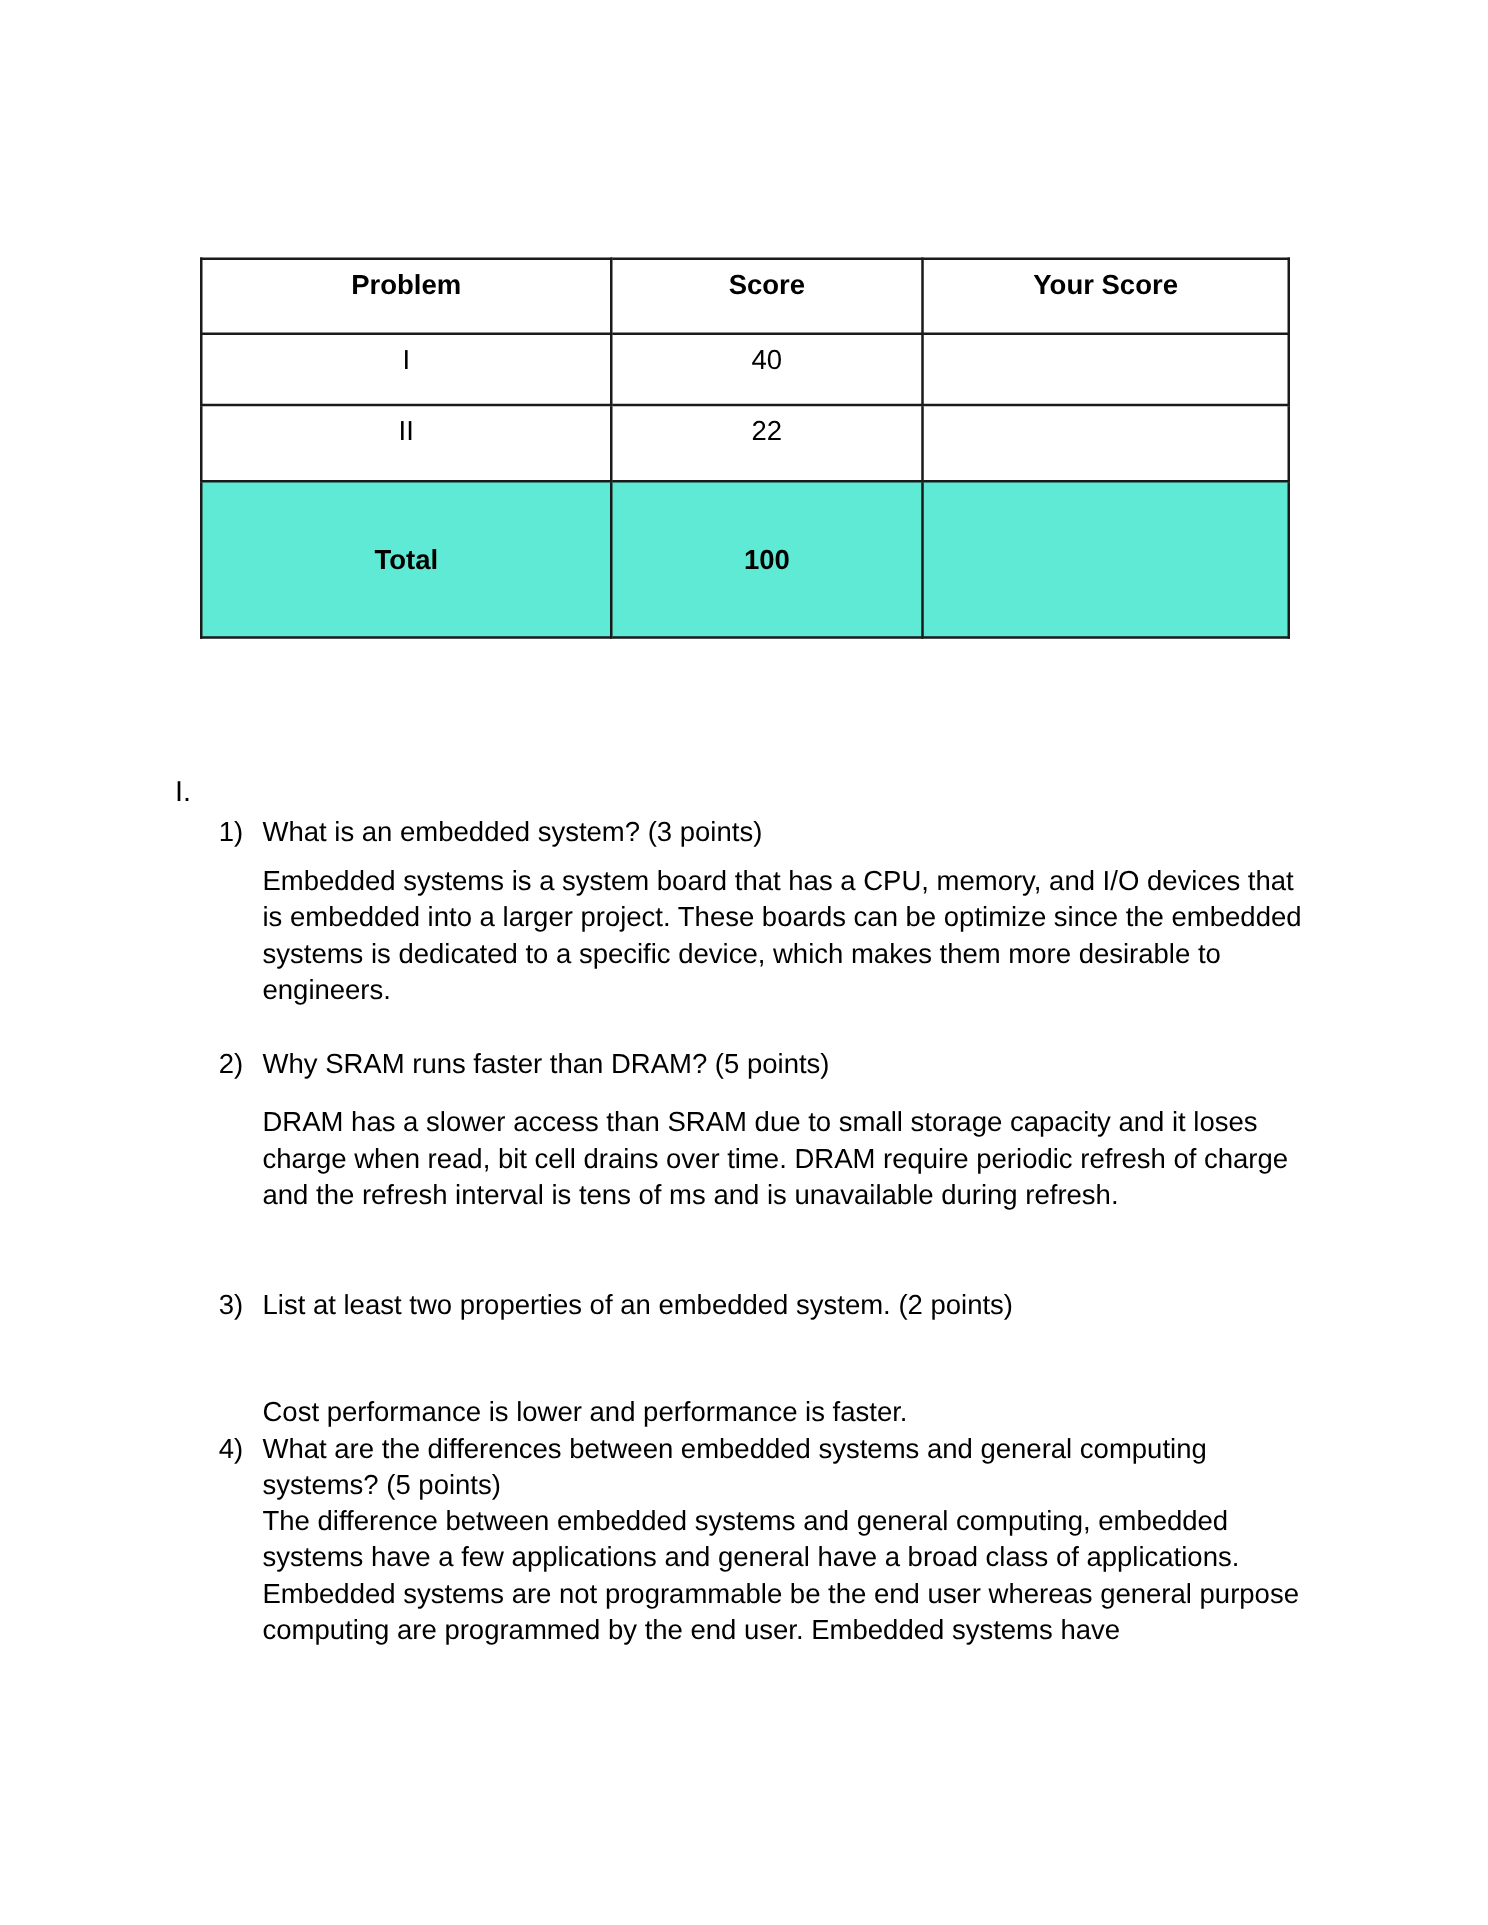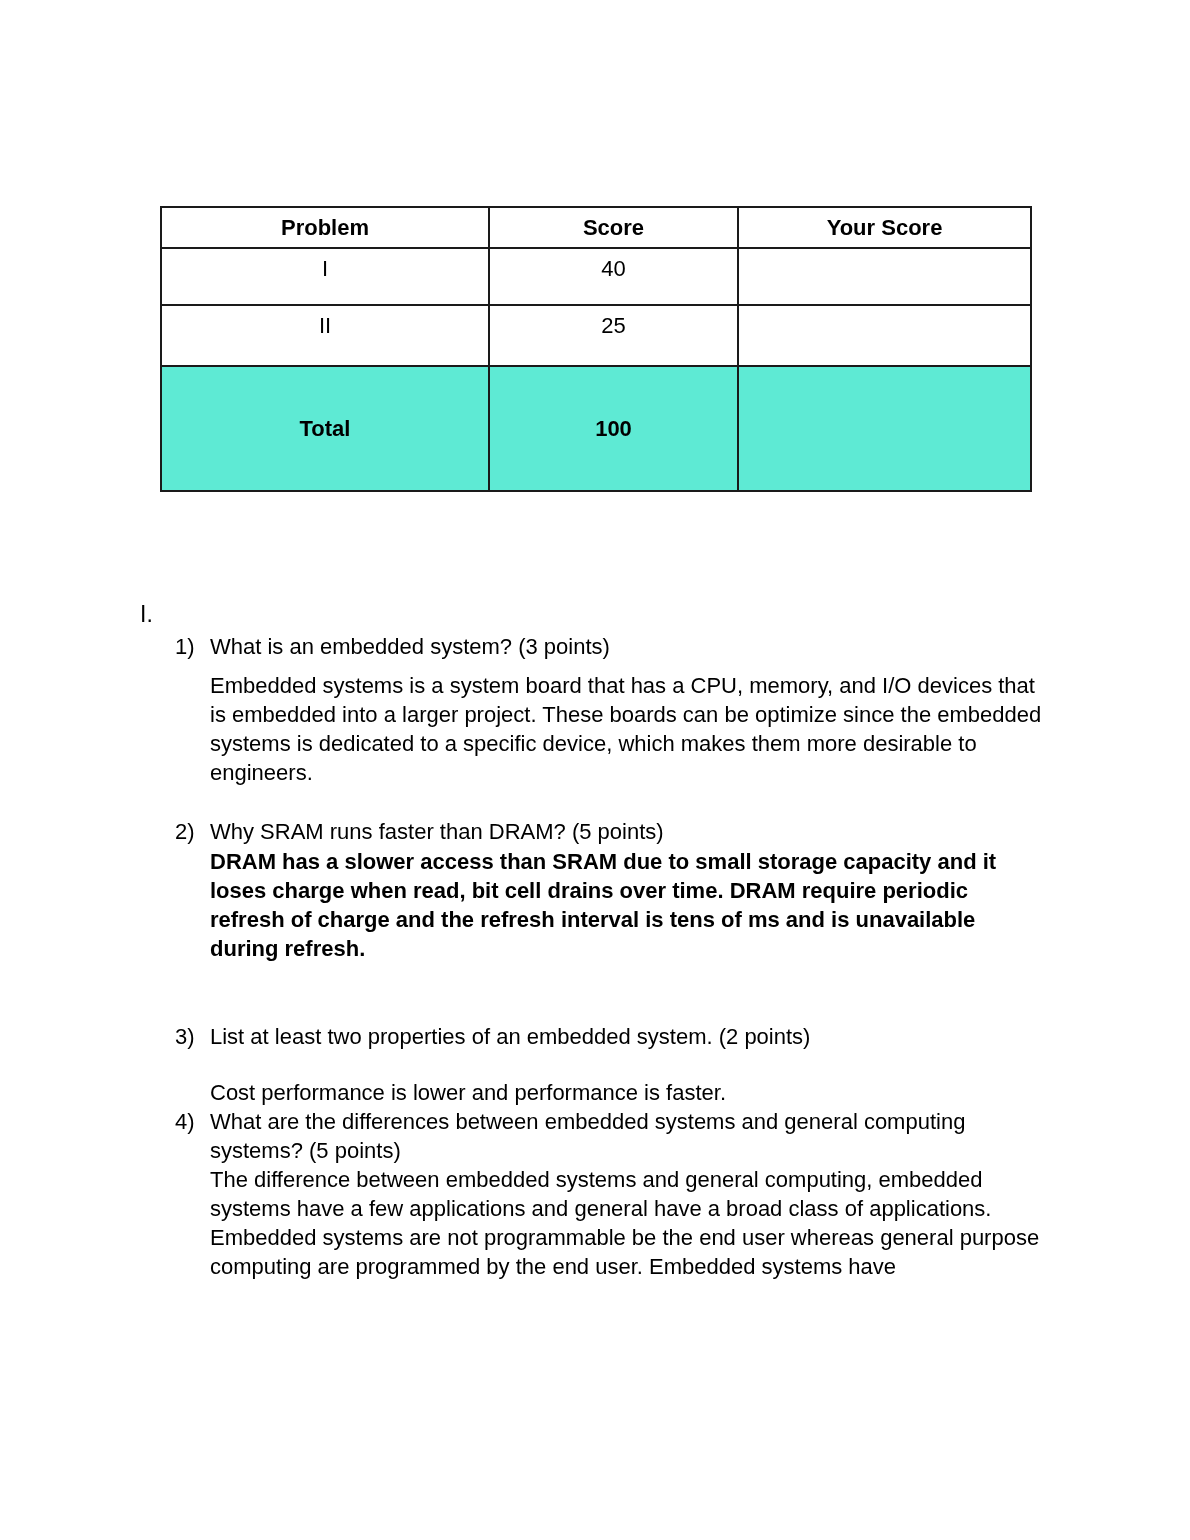--- a/index.html
+++ b/index.html
@@ -27,21 +27,21 @@
   table.score-table col.c1 { width: 328px; }
   table.score-table col.c2 { width: 249px; }
   table.score-table col.c3 { width: 293px; }
   table.score-table th, table.score-table td {
     border: 2px solid #1a1a1a;
     text-align: center;
     vertical-align: top;
     padding-top: 7px;
     font-weight: normal;
   }
-  table.score-table tr.hdr th { height: 41px; font-weight: bold; }
+  table.score-table tr.hdr th { height: 60px; font-weight: bold; }
   table.score-table tr.r1 td { height: 57px; }
   table.score-table tr.r2 td { height: 61px; border-radius: 17px; }
   table.score-table tr.r3 td { height: 61px; }
   table.score-table tr.total td {
     height: 125px;
     background: #5eead4;
     font-weight: bold;
     vertical-align: middle;
     padding-top: 0;
   }
@@ -59,24 +59,24 @@
   }
   .q-row { display: flex; }
   .q-num {
     flex: 0 0 35px;
   }
   .q-text { flex: 1; }
   .q-answer {
     margin-left: 35px;
   }
   .mt3  { margin-top: 3px;  }
-  .mt15 { margin-top: 1px; font-weight: bold; }
+  .mt15 { margin-top: 18px; }
   .mt27 { margin-top: 10px; }
   .mt30 { margin-top: 30px; }
-  .mt57 { margin-top: 27px; }
+  .mt57 { margin-top: 57px; }
   .mt59 { margin-top: 59px; }
 </style>
 </head>
 <body>
 
 <div class="page">
 
   <table class="score-table">
     <colgroup>
         <col class="c1">
@@ -89,21 +89,21 @@
         <th>Score</th>
         <th>Your Score</th>
       </tr>
       <tr class="r1">
         <td>I</td>
         <td>40</td>
         <td></td>
       </tr>
       <tr class="r2">
         <td>II</td>
-        <td>25</td>
+        <td>22</td>
         <td></td>
       </tr>
       <tr class="total">
         <td>Total</td>
         <td>100</td>
         <td></td>
       </tr>
     </tbody>
   </table>
 

